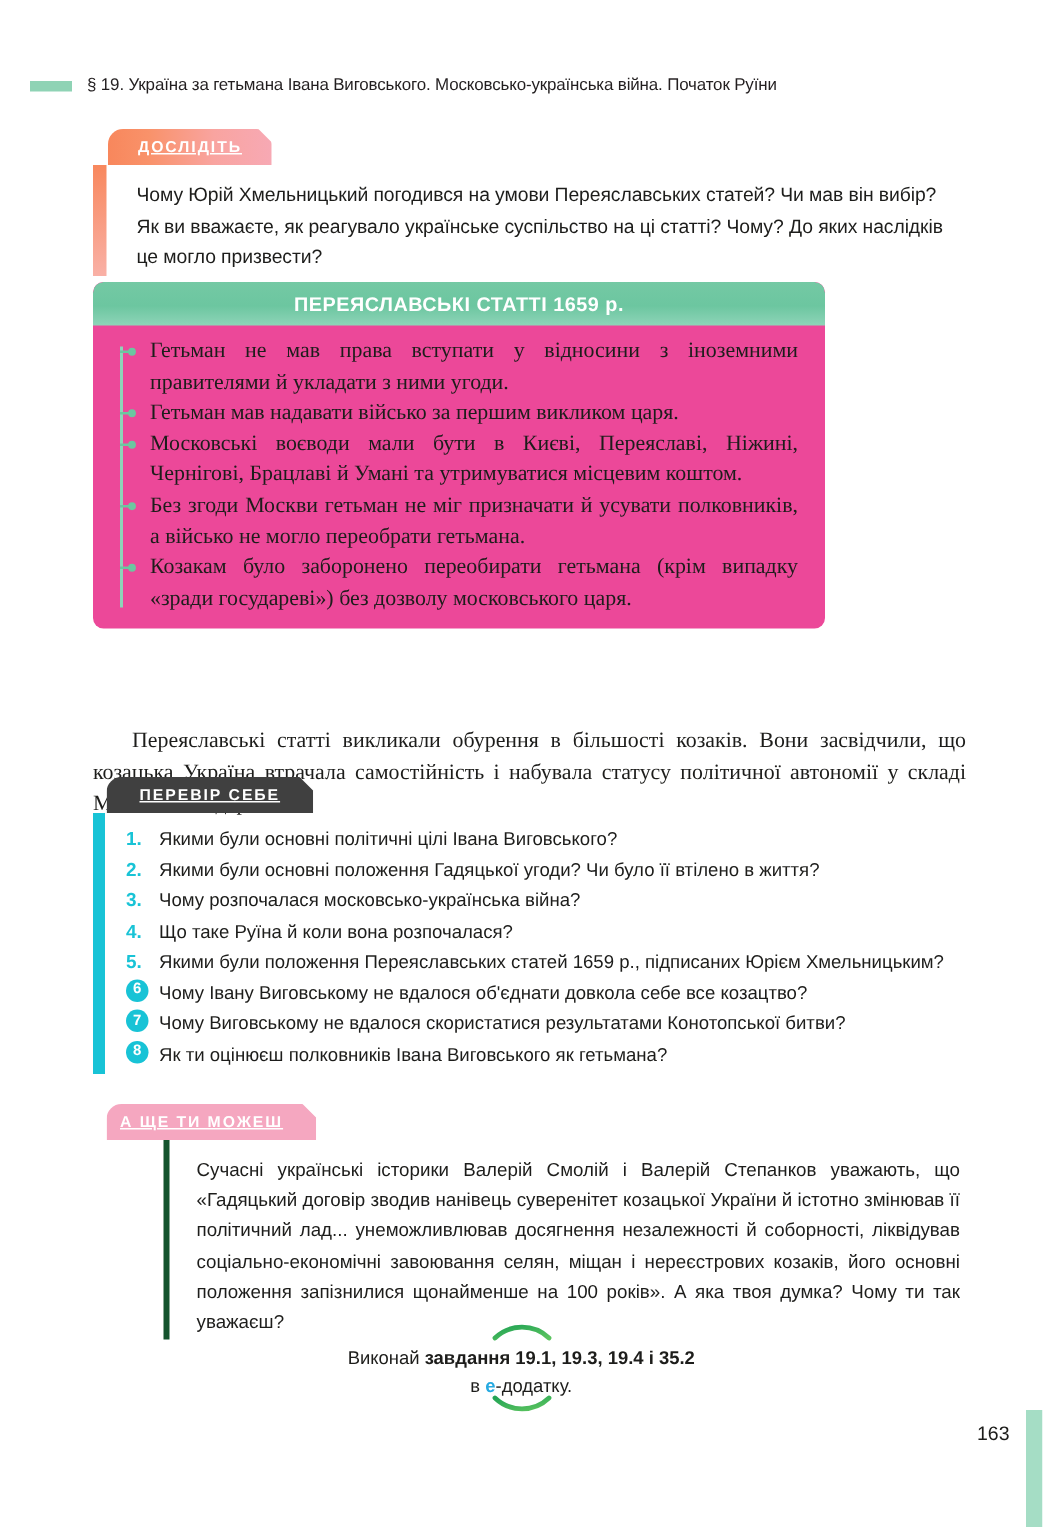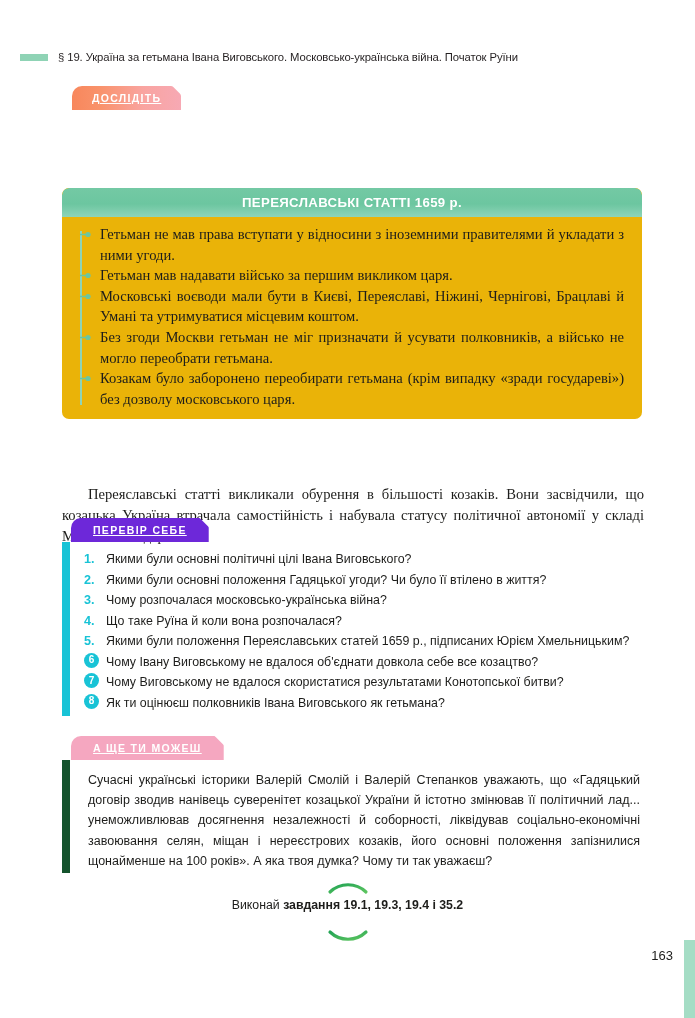--- a/index.html
+++ b/index.html
@@ -88,22 +88,22 @@
     line-height: 20.5px;
     color: #1d1d1b;
   }
   .explore-body-inner { letter-spacing: -0.05px; }
 
   
   .statti-box {
     position: absolute;
     left: 62px;
     top: 188px;
-    width: 580px;
-    background: #eab308;
+    width: 488px;
+    background: #ec4899;
     border-radius: 7px;
     overflow: hidden;
   }
   .statti-head {
     background: linear-gradient(180deg, #74c9a4 0%, #6cc6a0 55%, #8ed4b8 100%);
     color: #ffffff;
     font-size: 13.2px;
     font-weight: bold;
     letter-spacing: 0.35px;
     text-align: center;
@@ -160,21 +160,21 @@
   }
 
   
   .check-block {
     position: absolute;
     left: 62px;
     top: 518px;
     width: 580px;
   }
   .badge-check {
-    background: #6d28d9;
+    background: #404040;
     border-radius: 10px 10px 0 0;
     padding: 6px 22px 6px 22px;
     margin-left: 9px;
     clip-path: polygon(0 0, calc(100% - 9px) 0, 100% 9px, 100% 100%, 0 100%);
   }
   .check-body {
     border-left: 8px solid #18c3d6;
     padding: 8px 0 2px 14px;
   }
   .qlist {
@@ -224,32 +224,33 @@
   
   .more-block {
     position: absolute;
     left: 62px;
     top: 736px;
     width: 580px;
   }
   .badge-more {
     background: #f5a7c0;
     border-radius: 10px 10px 0 0;
-    padding: 6px 22px 6px 22px;
+    padding: 6px 22px 6px 9px;
     margin-left: 9px;
     clip-path: polygon(0 0, calc(100% - 9px) 0, 100% 9px, 100% 100%, 0 100%);
   }
   .more-body {
-    border-left: 8px solid #14532d;
+    border-left: 4px solid #14532d;
     padding: 10px 2px 2px 18px;
     font-family: "Liberation Sans", sans-serif;
     font-size: 12.5px;
     line-height: 20.2px;
     color: #1d1d1b;
     text-align: justify;
+    margin-left: 47px;
   }
 
   
   .footnote {
     position: absolute;
     left: 0;
     right: 0;
     top: 896px;
     text-align: center;
     font-family: "Liberation Sans", sans-serif;
@@ -299,20 +300,23 @@
 
 <div class="page">
 
   <div class="runhead">
     <div class="runhead-bar"></div>
     <div class="runhead-text">§ 19. Україна за гетьмана Івана Виговського. Московсько-українська війна. Початок Руїни</div>
   </div>
 
   <div class="explore-block">
     <div class="badge badge-explore">ДОСЛІДІТЬ</div>
+    <div class="explore-body">
+      <div class="explore-body-inner">Чому Юрій Хмельницький погодився на умови Переяславських статей? Чи мав він вибір? Як ви вважаєте, як реагувало українське суспільство на ці статті? Чому? До яких наслідків це могло призвести?</div>
+    </div>
   </div>
 
   <div class="statti-box">
     <div class="statti-head">ПЕРЕЯСЛАВСЬКІ СТАТТІ 1659 р.</div>
     <ul class="statti-list">
       <li>
         <svg class="arrow" viewBox="0 0 11 7">
             <path d="M0 3.5 H6" stroke="#6cc6a0" stroke-width="1.6" fill="none"></path>
             <circle cx="8" cy="3.5" r="2.6" fill="#6cc6a0"></circle>
           </svg>
@@ -407,18 +411,19 @@
       <defs>
         <linearGradient id="rg" x1="0" y1="0" x2="1" y2="1">
           <stop offset="0%" stop-color="#23a455"></stop>
           <stop offset="100%" stop-color="#5cc45f"></stop>
         </linearGradient>
       </defs>
       <path d="M14 12 A26 26 0 0 1 50 12" stroke="url(#rg)" stroke-width="3.2" fill="none" stroke-linecap="round"></path>
       <path d="M14 52 A26 26 0 0 0 50 52" stroke="url(#rg)" stroke-width="3.2" fill="none" stroke-linecap="round"></path>
     </svg>
     <div class="fn-line"><span>Виконай </span><b>завдання 19.1, 19.3, 19.4 і 35.2</b></div>
+    <div class="fn-line"><span>в </span><span class="e-mark">е</span><span>-додатку.</span></div>
   </div>
 
   <div class="pagenum">163</div>
   <div class="edge-tab"></div>
 
 </div>
 
 </body></html>

